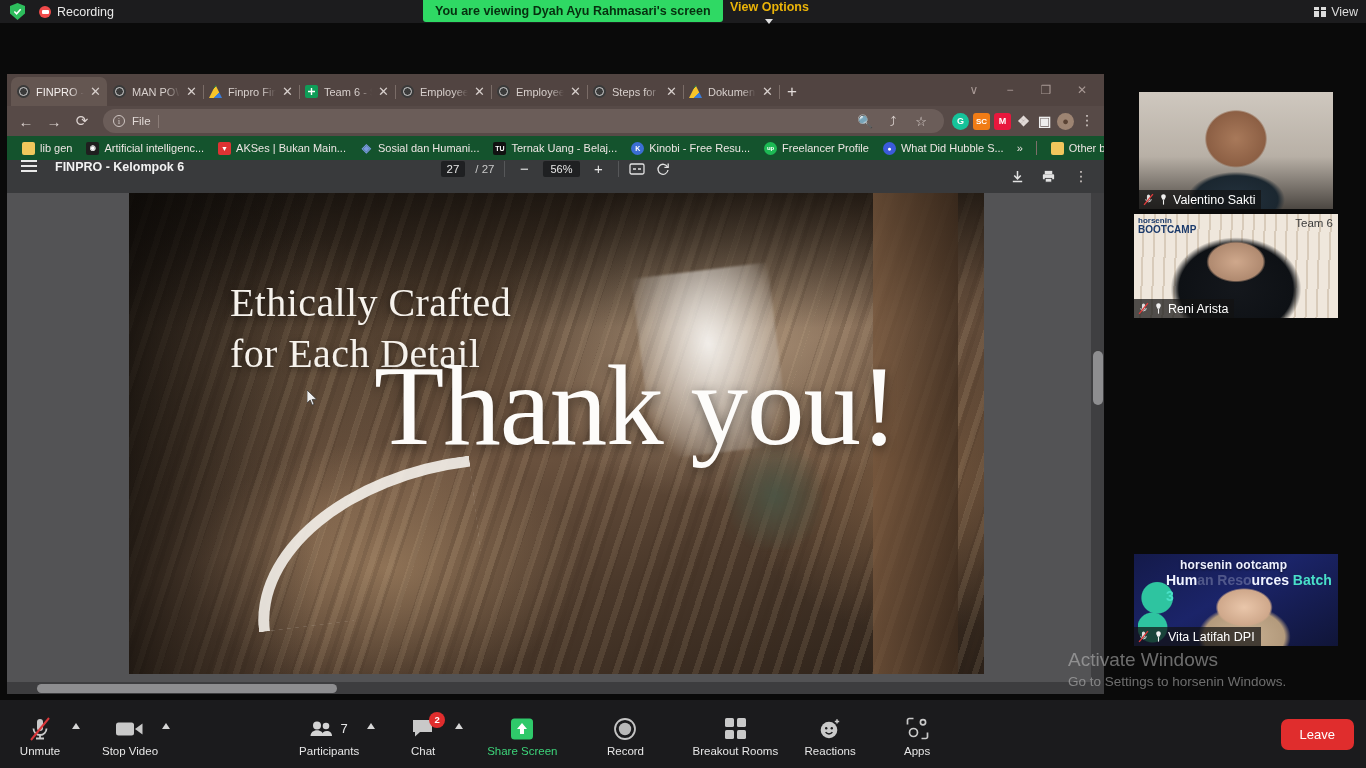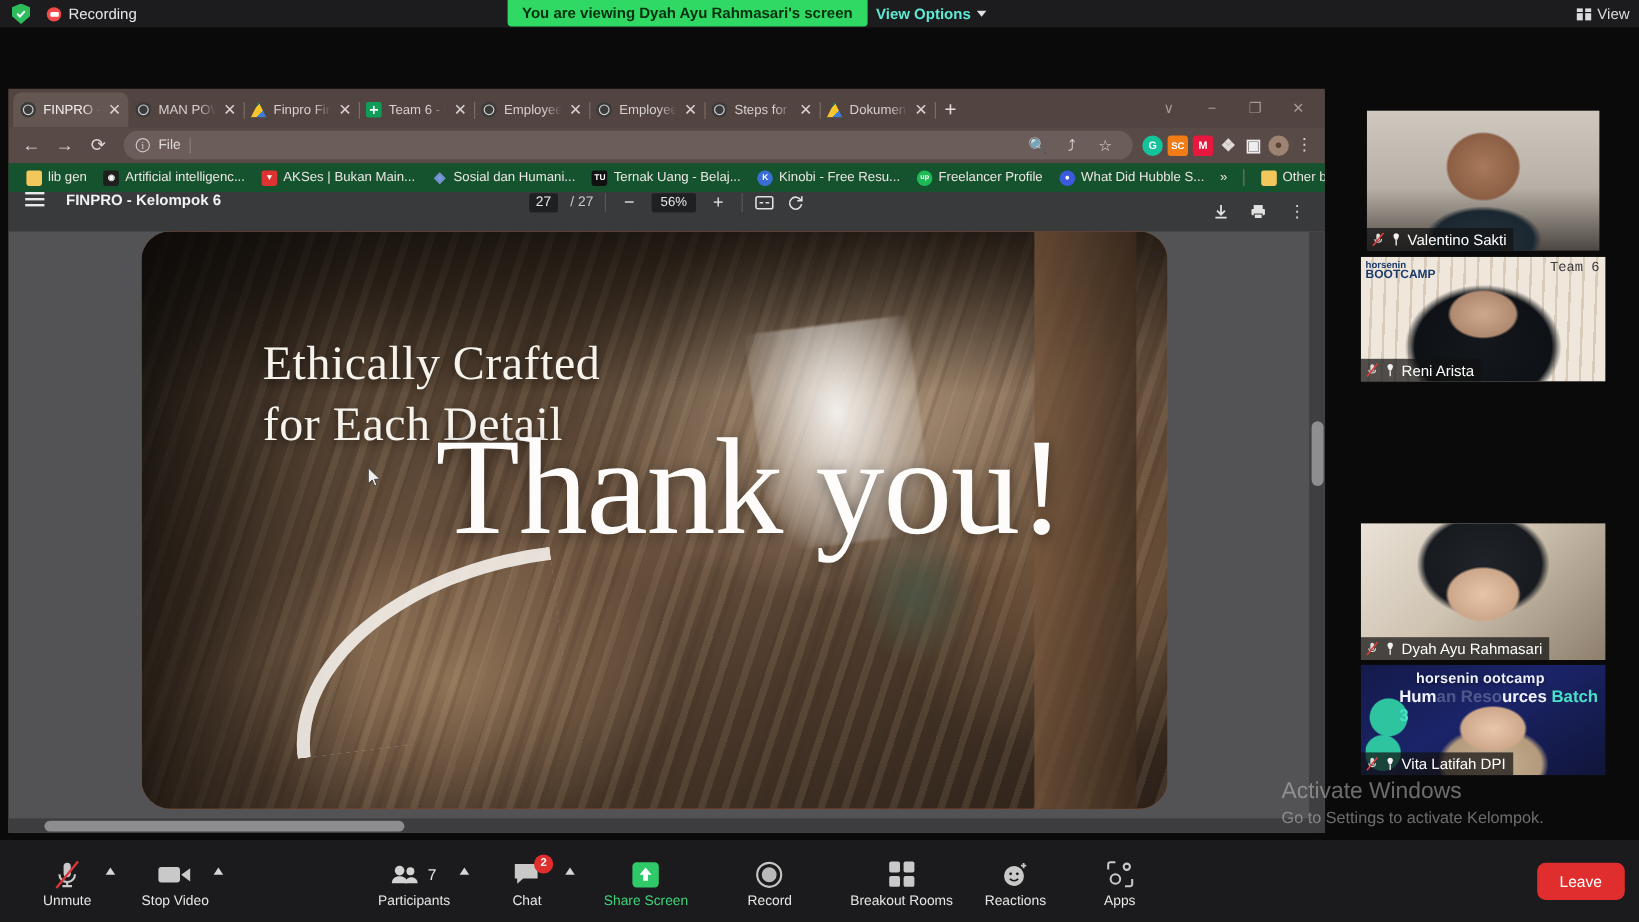--- a/index.html
+++ b/index.html
@@ -36,21 +36,21 @@
   #viewing-banner {
     position: absolute; left: 423px; top: 0px;
     height: 22px; background: #2fd964; color: #06300f;
     font-size: 12.5px; font-weight: bold;
     display: flex; align-items: center; padding: 0 12px;
     border-radius: 0 0 3px 3px;
   }
   #view-options {
     position: absolute; left: 730px; top: 0px; height: 23px;
     display: flex; align-items: center; gap: 5px;
-    color: #5eead4; font-size: 12.5px; font-weight: bold; cursor: pointer;
+    color: #eab308; font-size: 12.5px; font-weight: bold; cursor: pointer; flex-direction: column;
   }
   .caret-dn {
     width: 0; height: 0; border-left: 4px solid transparent;
     border-right: 4px solid transparent; border-top: 5px solid #e0e0e0;
   }
   #view-btn-top {
     position: absolute; right: 8px; top: 0; height: 23px;
     display: flex; align-items: center; gap: 5px;
     color: #dcdcdc; font-size: 12.5px; cursor: pointer;
   }
@@ -183,22 +183,22 @@
   .zoom-val { background: #1f2022; color: #e7e7e7; font-size: 11px;
     padding: 2px 7px; border-radius: 2px; }
   .ico-btn { color: #e2e2e2; cursor: pointer; display:flex; align-items:center; }
   #pdf-right { margin-left: auto; display: flex; align-items: center; gap: 16px; }
 
   
   #pdf-viewport {
     position: relative; height: 501px; background: #535355; overflow: hidden;
   }
   #pdf-page {
-    position: absolute; left: 111px; top: 0px; width: 855px; height: 481px;
-    overflow: hidden; background: #c2410c; border-radius: 24px;
+    position: absolute; left: 122px; top: 0px; width: 855px; height: 481px;
+    overflow: hidden; background: #be185d;
   }
   .slide-photo { position: absolute; inset: 0; }
   
   .photo-base {
     position:absolute; inset:0;
     background:
       radial-gradient(ellipse 45% 55% at 70% 30%, rgba(225,200,170,.55), transparent 62%),
       radial-gradient(ellipse 35% 40% at 30% 78%, rgba(196,160,120,.48), transparent 66%),
       radial-gradient(ellipse 30% 45% at 92% 60%, rgba(150,112,78,.55), transparent 70%),
       radial-gradient(ellipse 40% 40% at 12% 35%, rgba(120,96,74,.40), transparent 70%),
@@ -281,21 +281,21 @@
   .pname {
     position: absolute; left: 0; bottom: 0; height: 19px;
     display: flex; align-items: center; gap: 4px; padding: 0 6px 0 4px;
     background: rgba(18,18,18,.72); color: #fff; font-size: 12.5px;
     white-space: nowrap; max-width: 100%;
   }
   .mute-ico { width: 11px; height: 13px; flex-shrink: 0; }
   .pin-ico { width: 11px; height: 13px; flex-shrink: 0; }
   .team-badge {
     position: absolute; right: 5px; top: 3px; color: #3b3b3b;
-    font-size: 11.5px; font-family: Liberation Mono, monospace;
+    font-size: 11.5px; font-family: Liberation Sans, sans-serif;
   }
 
   
   .v-valentino {
     background:
       radial-gradient(ellipse 26% 40% at 50% 40%, #a8795a 0%, #8c5f44 58%, transparent 62%),
       radial-gradient(ellipse 36% 34% at 50% 92%, #23313d 0%, #1b2730 60%, transparent 70%),
       linear-gradient(180deg,#cfc8bf 0%,#b8b0a6 55%,#4c4742 100%);
   }
   .v-reni {
@@ -631,35 +631,20 @@
       </svg>
       <svg class="pin-ico" viewBox="0 0 12 14">
         <path d="M6 1.4c1.4 0 2.5 1 2.5 2.3 0 1.6-1.3 2.4-1.3 3.6h-2.4C4.8 6.1 3.5 5.3 3.5 3.7 3.5 2.4 4.6 1.4 6 1.4z" fill="#f1f1f1"></path>
         <path d="M6 7.6v5" stroke="#f1f1f1" stroke-width="1.2"></path>
       </svg>
       <span>Reni Arista</span>
     </div>
   </div>
 
 
-  <div class="ptile wide" style="top:344px;height:114px;">
-    <div class="vid v-dyah"></div>
-    <div class="pname">
-      <svg class="mute-ico" viewBox="0 0 12 14">
-        <path d="M6 1.6a1.7 1.7 0 0 1 1.7 1.7v3.4A1.7 1.7 0 0 1 6 8.4a1.7 1.7 0 0 1-1.7-1.7V3.3A1.7 1.7 0 0 1 6 1.6z" fill="#ddd"></path>
-        <path d="M3 6.6a3 3 0 0 0 6 0" stroke="#ddd" stroke-width="1" fill="none"></path>
-        <path d="M1.2 12.8 L10.8 1.2" stroke="#e03b3b" stroke-width="1.5"></path>
-      </svg>
-      <svg class="pin-ico" viewBox="0 0 12 14">
-        <path d="M6 1.4c1.4 0 2.5 1 2.5 2.3 0 1.6-1.3 2.4-1.3 3.6h-2.4C4.8 6.1 3.5 5.3 3.5 3.7 3.5 2.4 4.6 1.4 6 1.4z" fill="#f1f1f1"></path>
-        <path d="M6 7.6v5" stroke="#f1f1f1" stroke-width="1.2"></path>
-      </svg>
-      <span>Dyah Ayu Rahmasari</span>
-    </div>
-  </div>
 
   <div class="ptile wide" style="top:462px;height:92px;">
     <div class="vid v-vita"></div>
     <div class="vita-illus"></div>
     <div class="vita-banner">horsenin<span class="teal">&nbsp;</span>ootcamp</div>
     <div class="vita-sub">Hum<span style="opacity:.25">an Reso</span>urces <span class="teal">Batch 3</span></div>
     <div class="pname">
       <svg class="mute-ico" viewBox="0 0 12 14">
         <path d="M6 1.6a1.7 1.7 0 0 1 1.7 1.7v3.4A1.7 1.7 0 0 1 6 8.4a1.7 1.7 0 0 1-1.7-1.7V3.3A1.7 1.7 0 0 1 6 1.6z" fill="#ddd"></path>
         <path d="M3 6.6a3 3 0 0 0 6 0" stroke="#ddd" stroke-width="1" fill="none"></path>
@@ -669,26 +654,26 @@
         <path d="M6 1.4c1.4 0 2.5 1 2.5 2.3 0 1.6-1.3 2.4-1.3 3.6h-2.4C4.8 6.1 3.5 5.3 3.5 3.7 3.5 2.4 4.6 1.4 6 1.4z" fill="#f1f1f1"></path>
         <path d="M6 7.6v5" stroke="#f1f1f1" stroke-width="1.2"></path>
       </svg>
       <span>Vita Latifah DPI</span>
     </div>
   </div>
 </div>
 
 <div id="win-watermark">
   <div id="wm-title">Activate Windows</div>
-  <div id="wm-sub">Go to Settings to activate Kelompok.</div>
+  <div id="wm-sub">Go to Settings to horsenin Windows.</div>
 </div>
 
 <div id="zoom-bottom-bar">
 
-  <div class="zbtn" style="margin-left:28px;text-align:right;">
+  <div class="zbtn" style="margin-left:12px;text-align:right;">
     <span class="ico">
       <svg width="24" height="26" viewBox="0 0 24 26">
         <rect x="9" y="3" width="6" height="12" rx="3" fill="#c9c9c9"></rect>
         <path d="M5.5 12.5a6.5 6.5 0 0 0 13 0" stroke="#c9c9c9" stroke-width="1.8" fill="none"></path>
         <path d="M12 19v3.5M8 22.5h8" stroke="#c9c9c9" stroke-width="1.8"></path>
         <path d="M3 24 L21 2" stroke="#d9373a" stroke-width="2"></path>
       </svg>
     </span>
     <span class="lbl">Unmute</span>
   </div>

